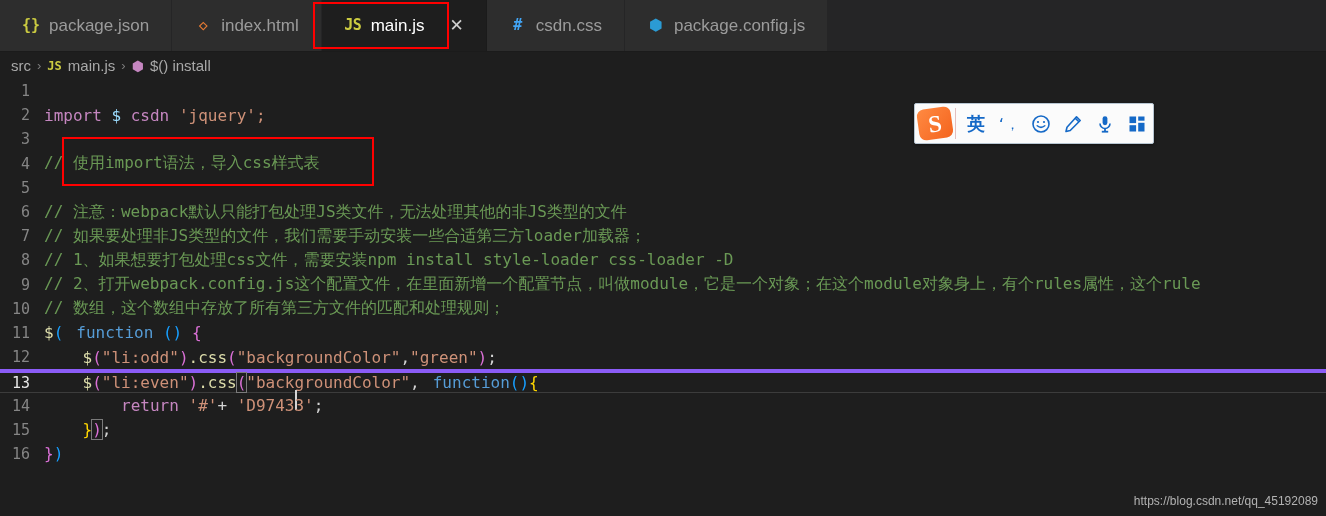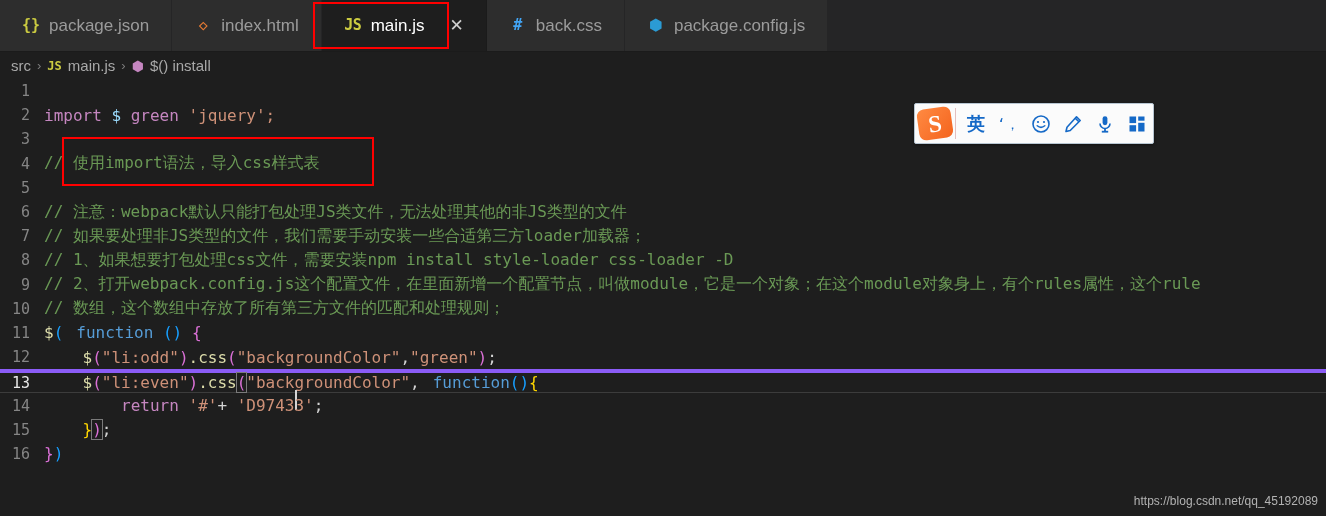--- a/index.html
+++ b/index.html
@@ -243,21 +243,21 @@
   </div>
 
   <div class="tab active">
     <span class="tab-icon icon-js">JS</span>
     <span class="tab-label">main.js</span>
     <span class="tab-close">✕</span>
   </div>
 
   <div class="tab">
     <span class="tab-icon icon-css">#</span>
-    <span class="tab-label">back.css</span>
+    <span class="tab-label">csdn.css</span>
   </div>
 
   <div class="tab">
     <span class="tab-icon icon-webpack">⬢</span>
     <span class="tab-label">package.config.js</span>
   </div>
 
   <div id="tab-highlight"></div>
 </div>
 
@@ -279,21 +279,21 @@
 
 <div id="editor">
 
   <div class="row">
     <span class="ln">1</span>
     <span class="code"></span>
   </div>
 
   <div class="row">
     <span class="ln">2</span>
-    <span class="code"><span class="kw">import</span> <span class="var">$</span> <span class="kw">green</span> <span class="str">'jquery';</span></span>
+    <span class="code"><span class="kw">import</span> <span class="var">$</span> <span class="kw">csdn</span> <span class="str">'jquery';</span></span>
   </div>
 
   <div class="row">
     <span class="ln">3</span>
     <span class="code"></span>
   </div>
 
   <div class="row">
     <span class="ln">4</span>
     <span class="code c">// 使用import语法，导入css样式表</span>

